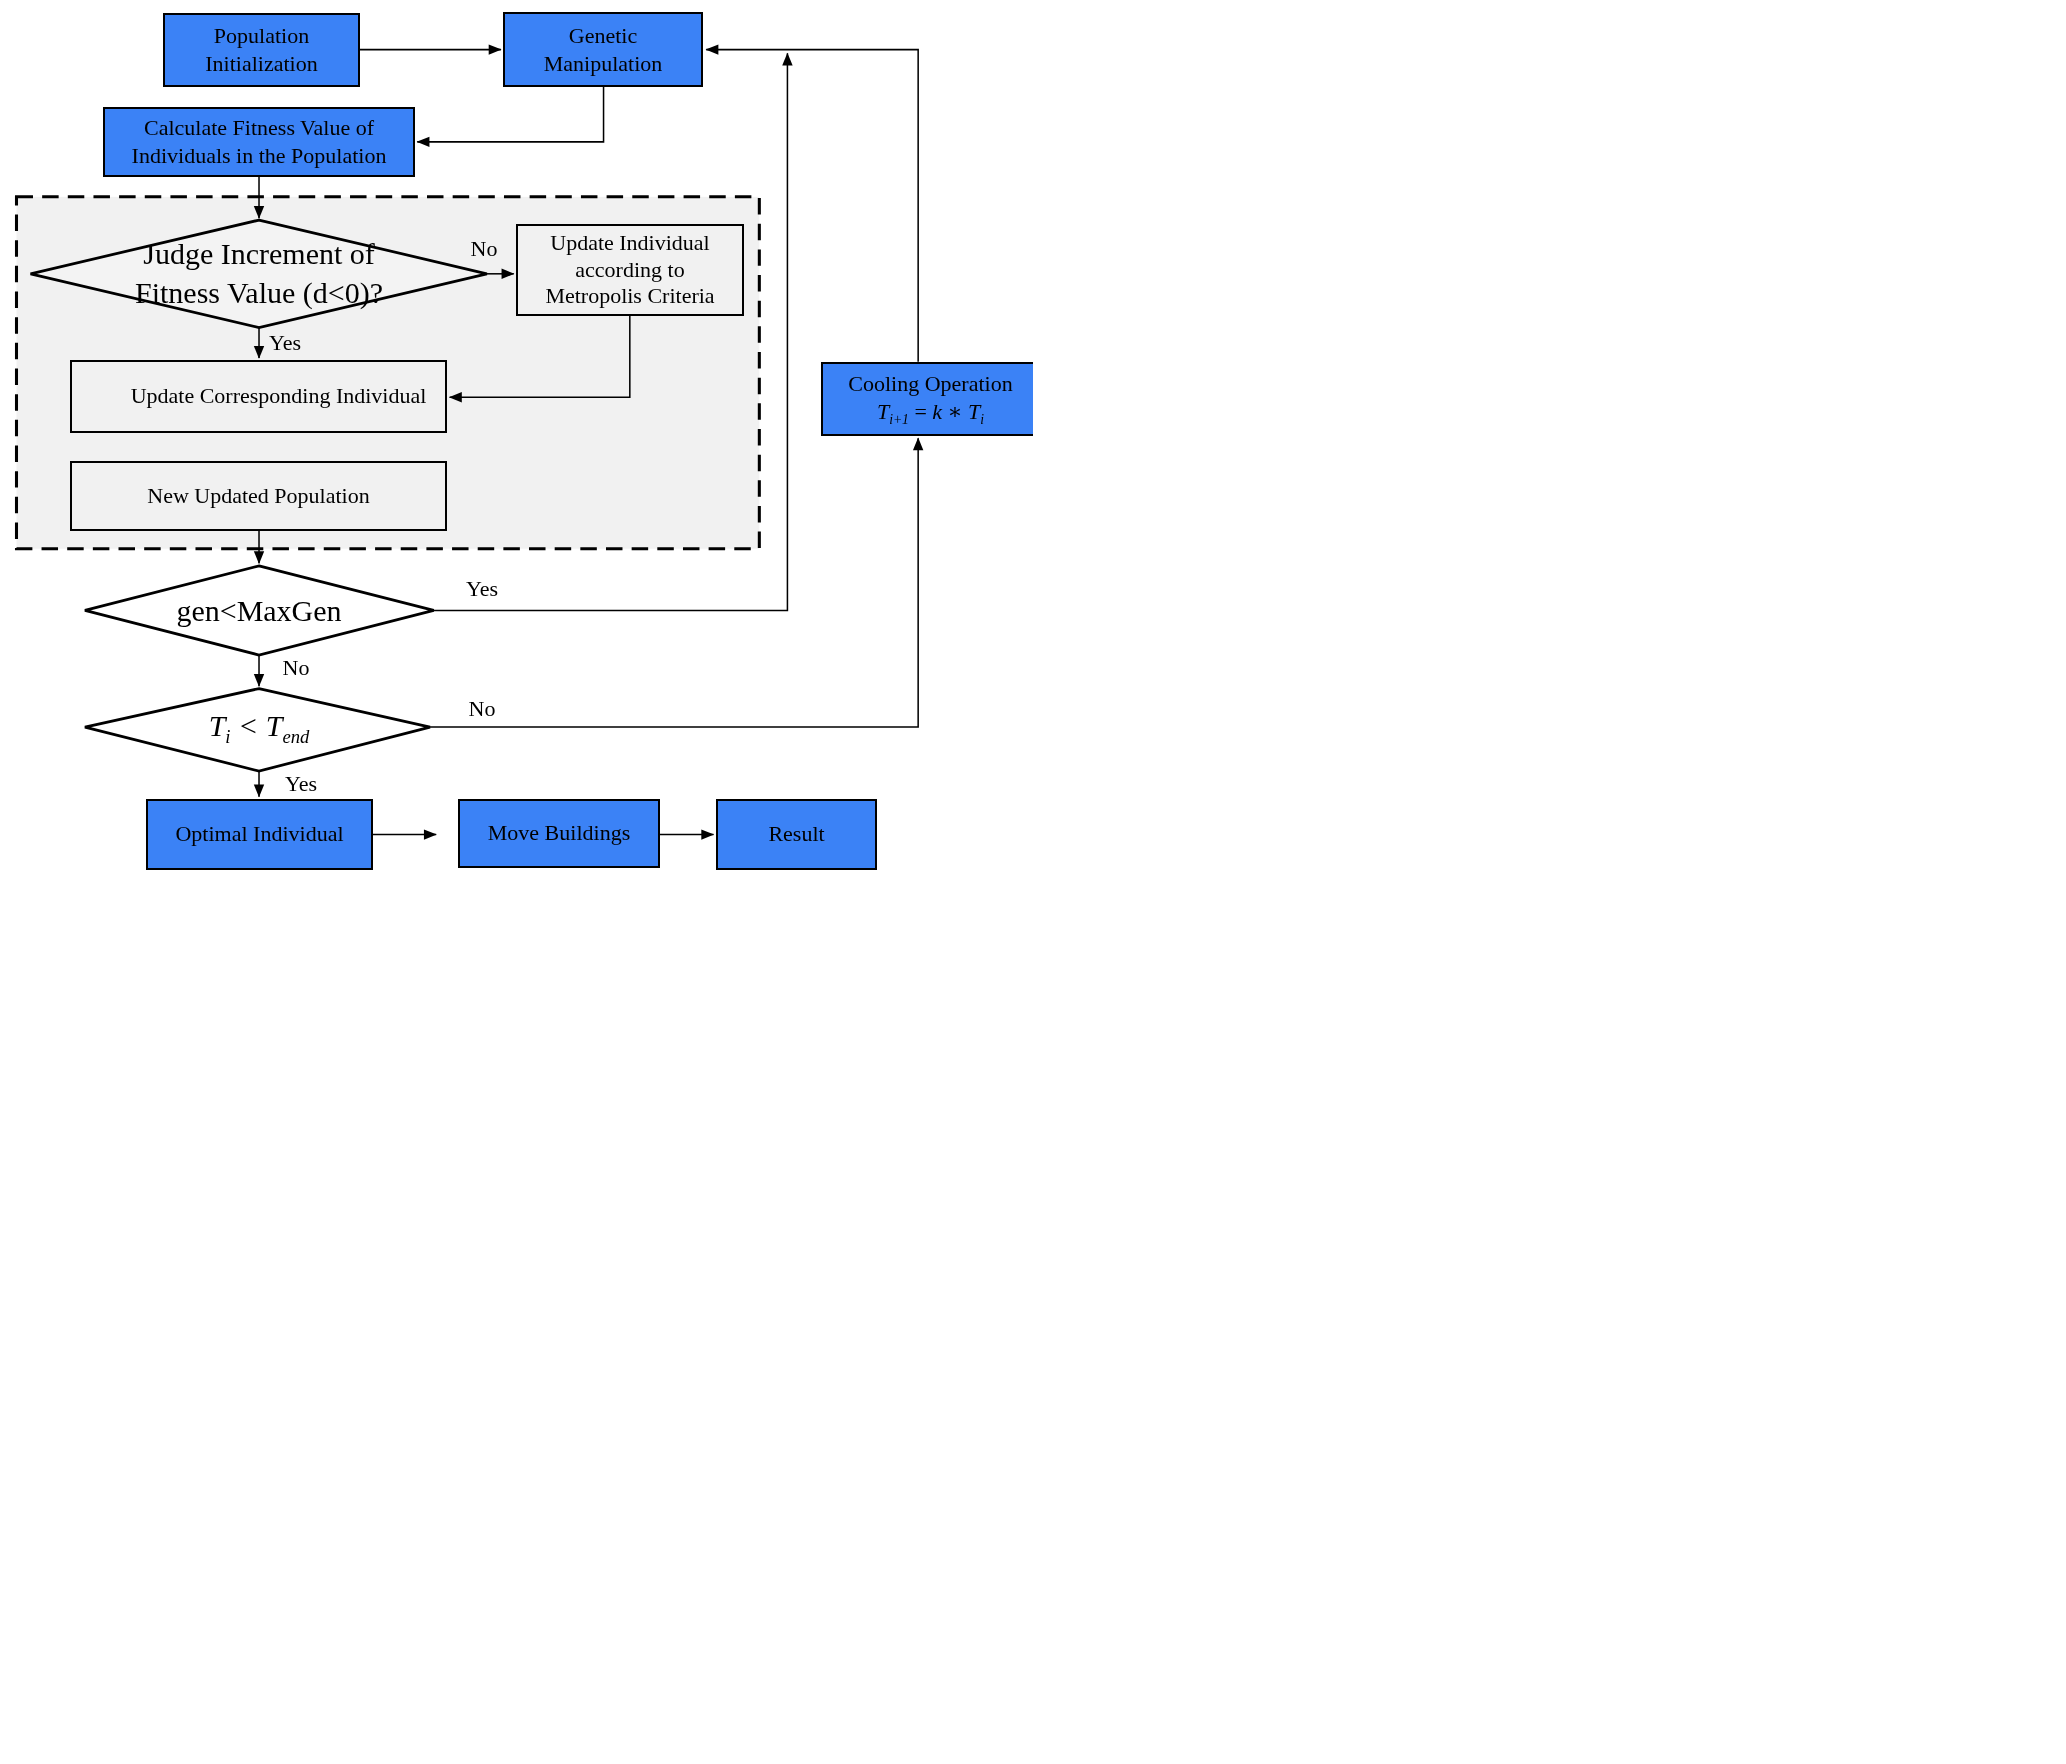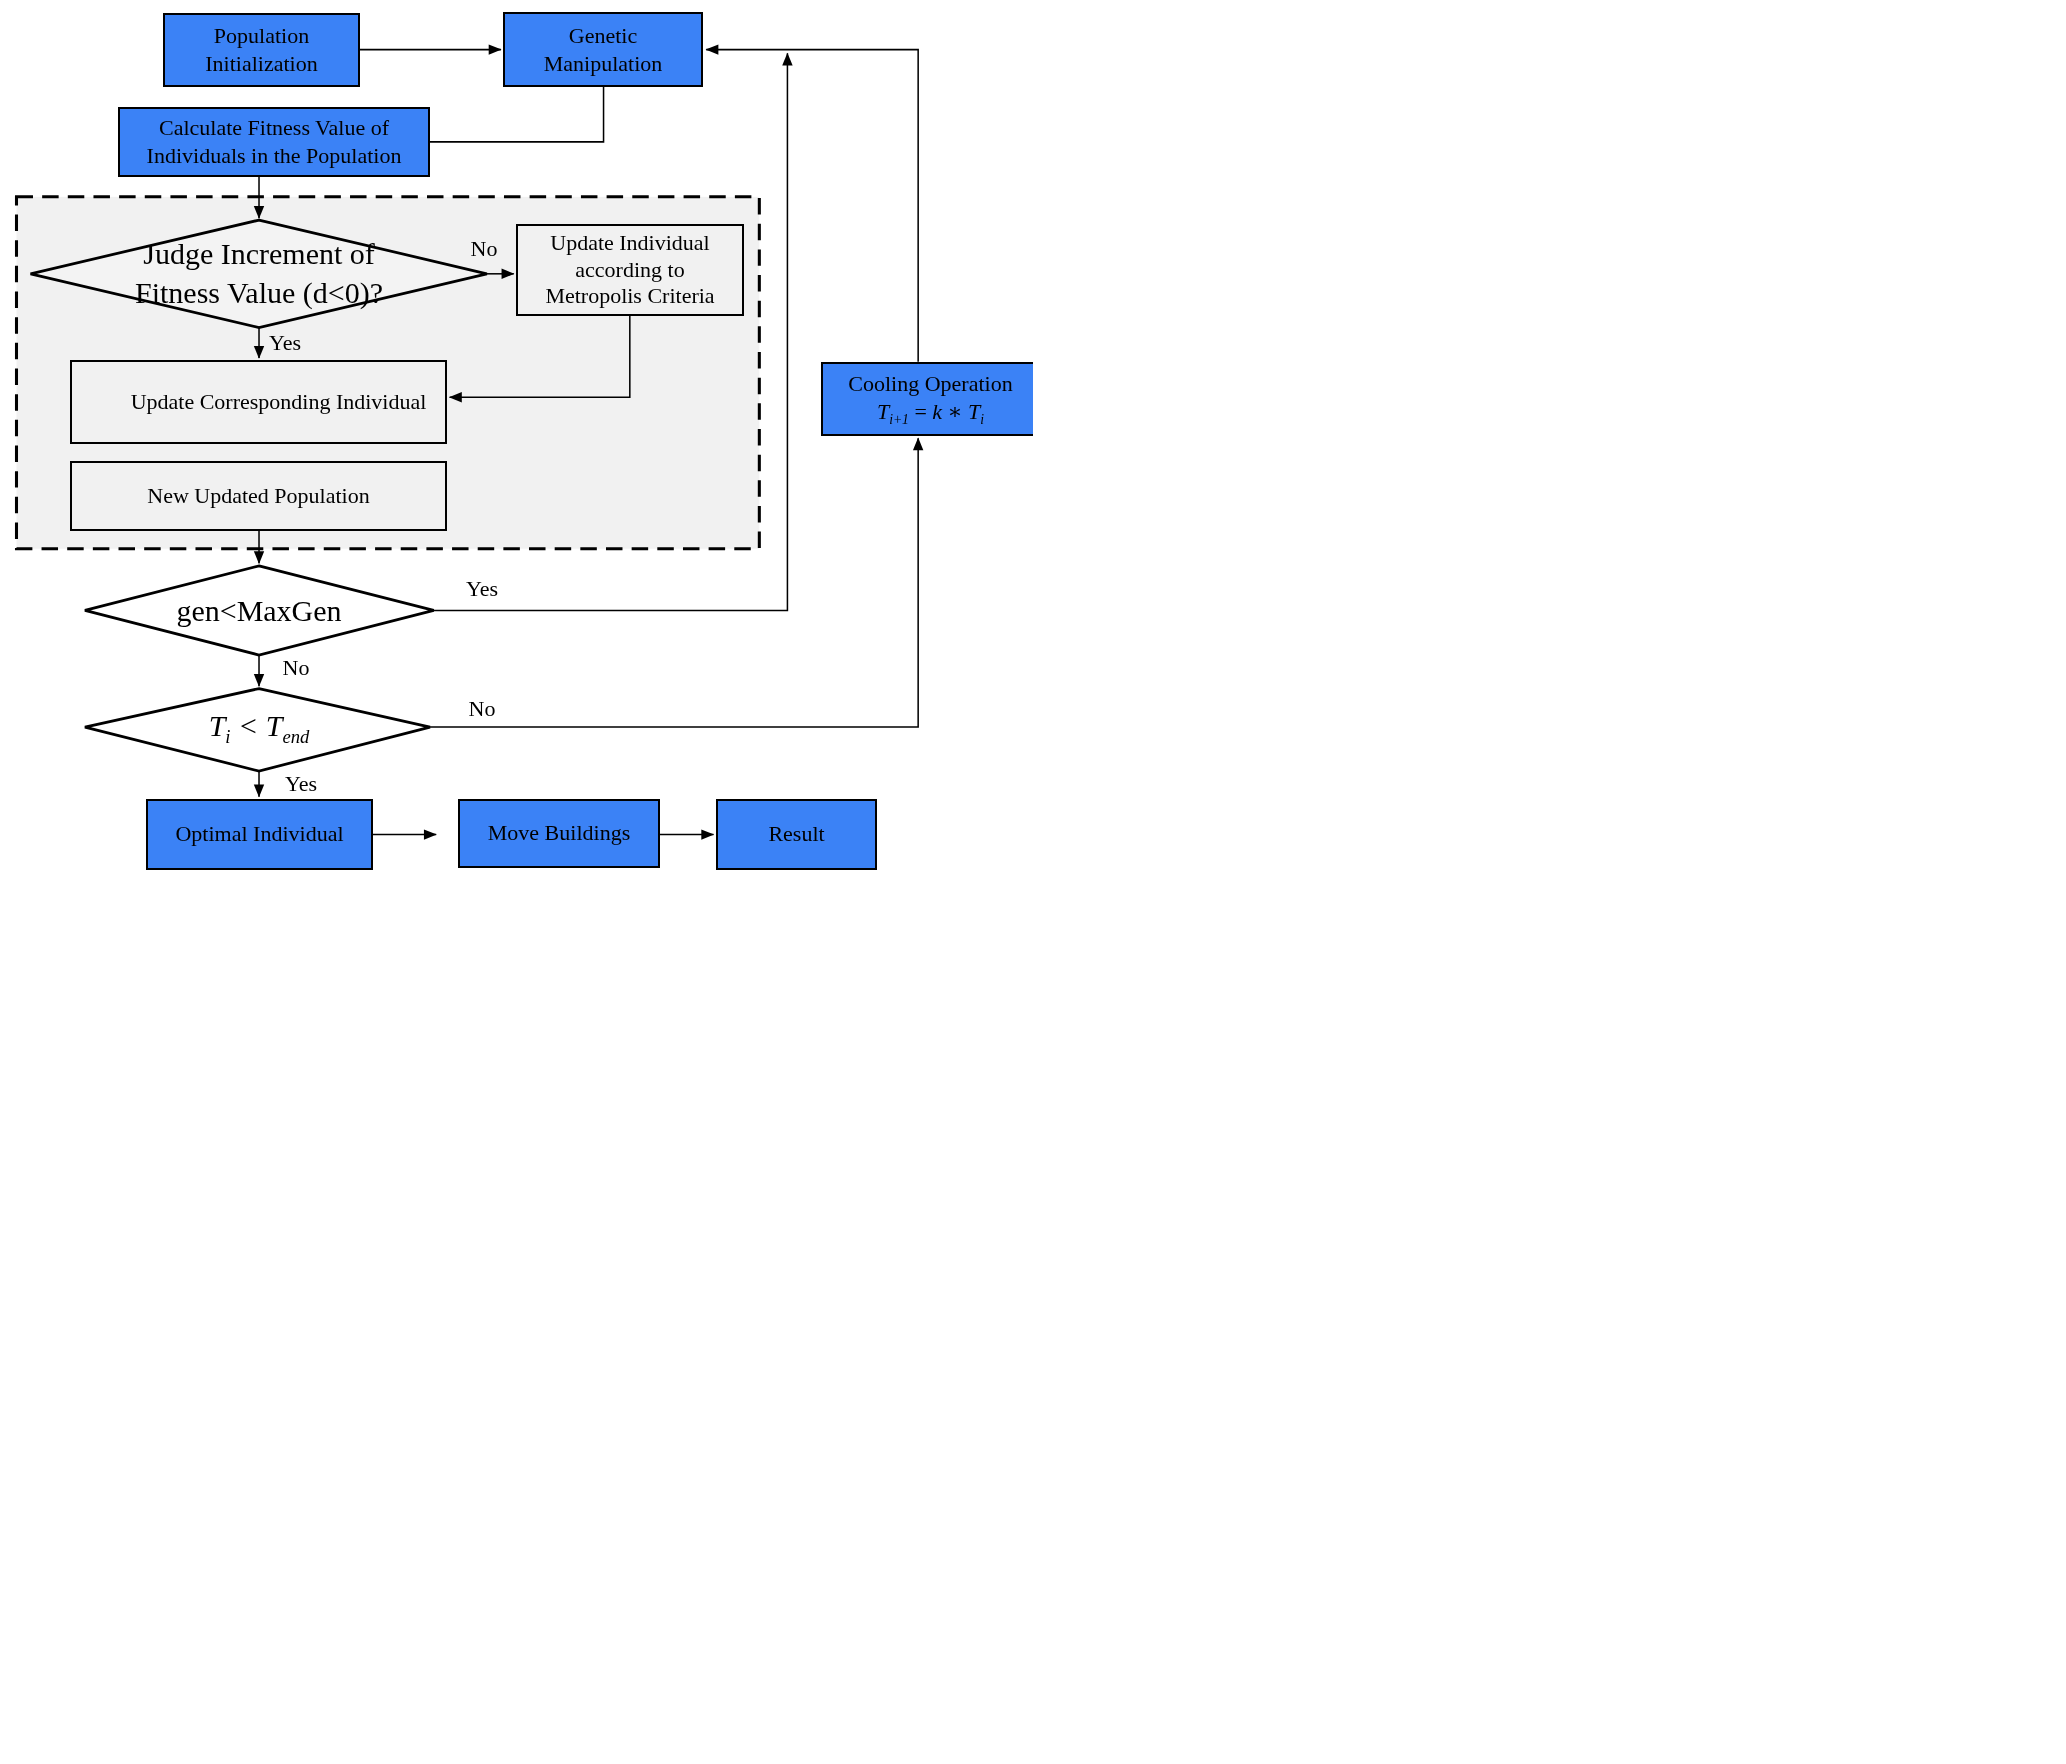--- a/index.html
+++ b/index.html
@@ -106,32 +106,32 @@
   <div class="node" style="left:163px; top:13.4px; width:197px; height:74px;">
     <div>Population</div>
     <div>Initialization</div>
   </div>
 
   <div class="node" style="left:503px; top:12.2px; width:200px; height:75px;">
     <div>Genetic</div>
     <div>Manipulation</div>
   </div>
 
-  <div class="node" style="left:118px; top:107px; width:312px; height:70px;">
+  <div class="node" style="left:103px; top:107px; width:312px; height:70px;">
     <div>Calculate Fitness Value of</div>
     <div>Individuals in the Population</div>
   </div>
 
   <div class="node gray" style="left:516px; top:224px; width:228px; height:92px; line-height:1.22;">
     <div>Update Individual</div>
     <div>according to</div>
     <div>Metropolis Criteria</div>
   </div>
 
-  <div class="node gray" style="left:70px; top:360px; width:377px; height:84px;padding-left:40px;">
+  <div class="node gray" style="left:70px; top:360px; width:377px; height:73px;padding-left:40px;">
     <div>Update Corresponding Individual</div>
   </div>
 
   <div class="node gray" style="left:70px; top:461px; width:377px; height:70px;">
     <div>New Updated Population</div>
   </div>
 
   <div class="node" style="left:809px; top:362px; width:219px; height:74px;margin-left:12px;">
     <div>Cooling Operation</div>
     <div class="formula">

